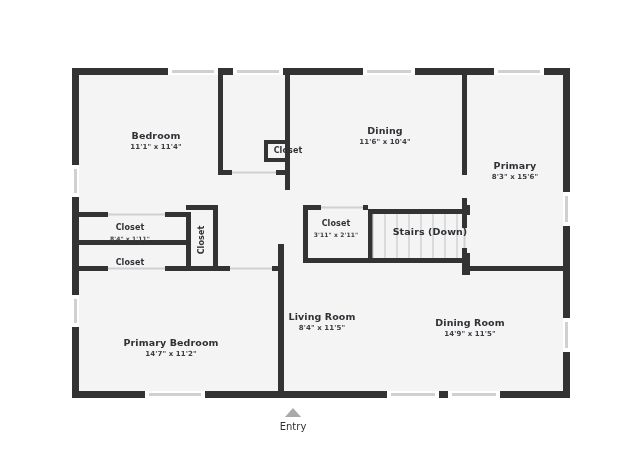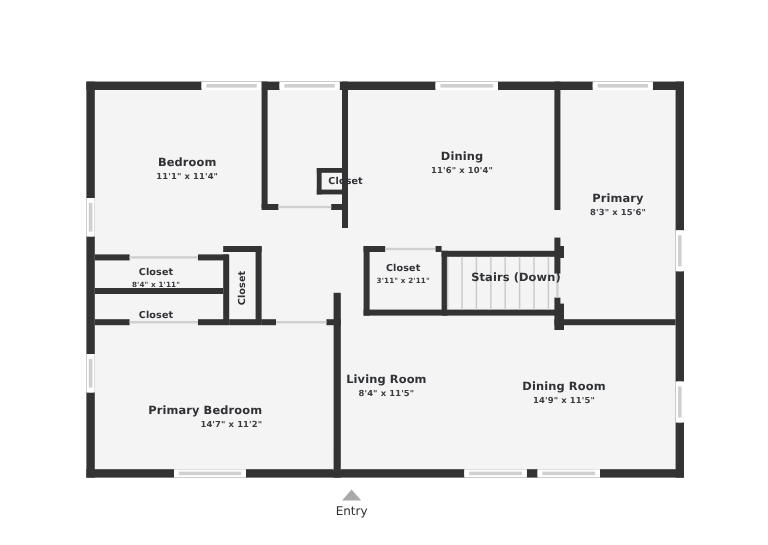--- a/index.html
+++ b/index.html
@@ -294,21 +294,21 @@
 
   <div class="room-label small" style="left:336px; top:228px;">
     <span class="rname">Closet</span>
     <span class="rdim">3'11" x 2'11"</span>
   </div>
 
   <div class="room-label" style="left:414px; top:232px;padding-left:32px;">
     <span class="rname">Stairs (Down)</span>
   </div>
 
-  <div class="room-label" style="left:171px; top:348px;text-align:right;">
+  <div class="room-label" style="left:171px; top:348px;">
     <span class="rname">Primary Bedroom</span>
     <span class="rdim">14'7" x 11'2"</span>
   </div>
 
   <div class="room-label" style="left:322px; top:322px;text-align:center;">
     <span class="rname">Living Room</span>
     <span class="rdim">8'4" x 11'5"</span>
   </div>
 
   <div class="room-label" style="left:470px; top:328px;text-align:center;">

